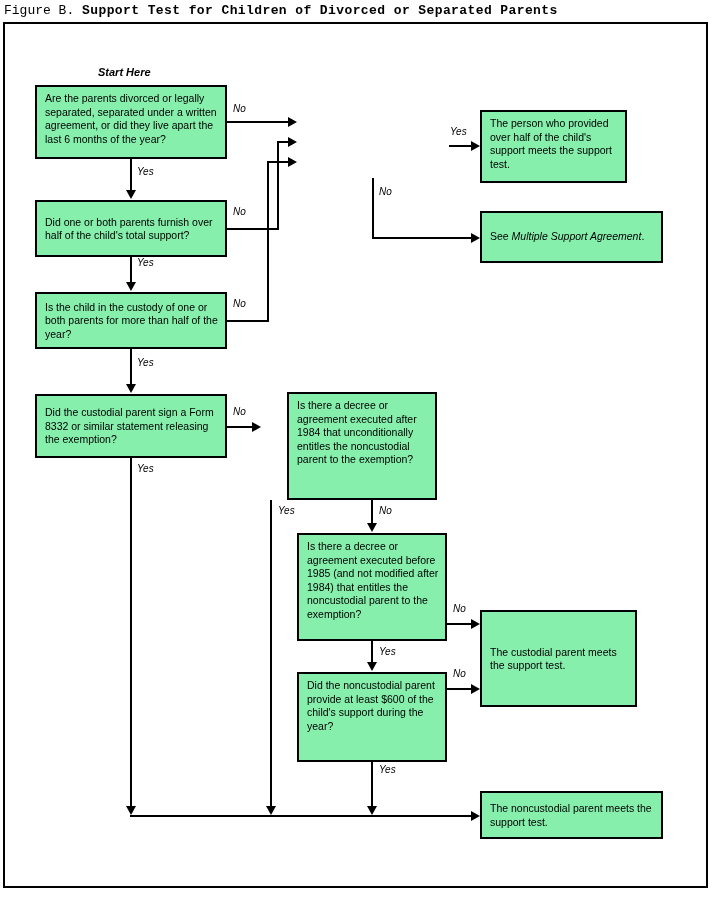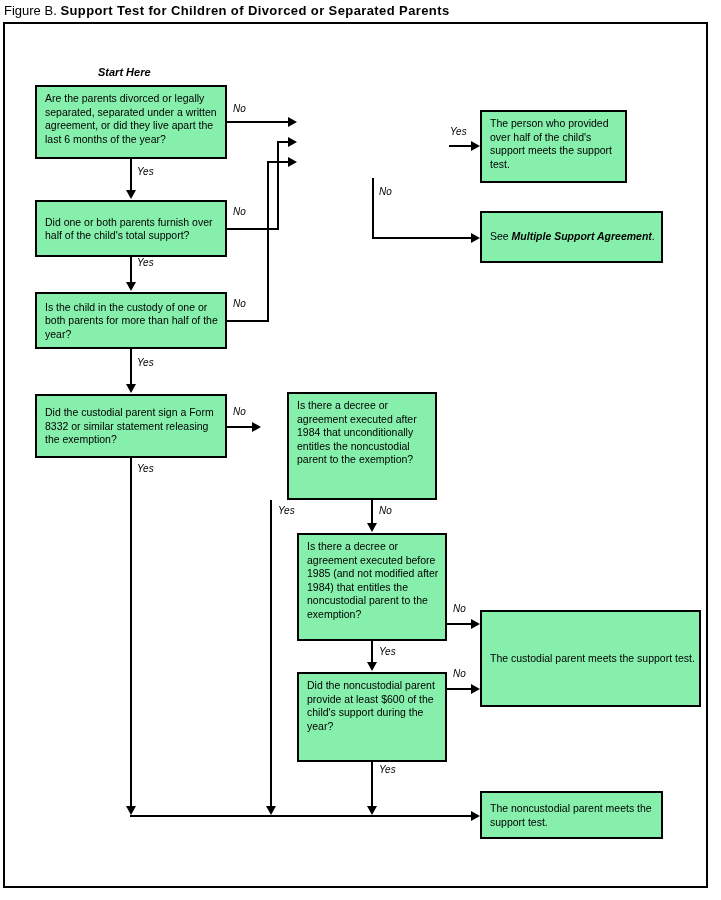--- a/index.html
+++ b/index.html
@@ -1,28 +1,28 @@
 <!DOCTYPE html>
 <html><head>
 <meta charset="utf-8">
 <style>
   html,body{margin:0;padding:0;background:#ffffff;}
   body{width:721px;height:900px;font-family:"Liberation Sans",sans-serif;color:#000;}
   #page{position:relative;width:721px;height:900px;overflow:hidden;}
 
-  .fig-title{position:absolute;left:4px;top:3px;font-size:13px;white-space:nowrap;}
+  .fig-title{position:absolute;left:4px;top:3px;font-size:13px;white-space:nowrap;font-family:Liberation Mono, monospace;}
   .fig-title .lead{font-weight:400;}
   .fig-title .bold{font-weight:bold;letter-spacing:0.4px;}
 
   .frame{position:absolute;left:3px;top:22px;width:705px;height:866px;border:2px solid #000;box-sizing:border-box;}
 
   .box{position:absolute;border:2px solid #000;background:#86efac;box-sizing:border-box;}
   .box .txt{position:absolute;left:8px;right:4px;top:5px;font-size:10.5px;line-height:13.5px;}
   .box.mid .txt{top:50%;transform:translateY(-50%);}
-  .box .txt i{font-style:italic;font-weight:bold;}
+  .box .txt i{font-style:italic;}
 
   .start-here{position:absolute;font-size:11px;font-style:italic;font-weight:bold;}
 
   .lbl{position:absolute;font-size:10px;font-style:italic;white-space:nowrap;}
 
   .ln{position:absolute;background:#000;}
   .h{height:2px;}
   .v{width:2px;}
 
   .arr{position:absolute;width:0;height:0;}
@@ -73,21 +73,21 @@
   </div>
 
   <div class="box" style="left:480px;top:110px;width:147px;height:73px;">
     <div class="txt">The person who provided over half of the child's support meets the support test.</div>
   </div>
 
   <div class="box mid" style="left:480px;top:211px;width:183px;height:52px;">
     <div class="txt"><span>See </span><i>Multiple Support Agreement</i><span>.</span></div>
   </div>
 
-  <div class="box mid" style="left:480px;top:610px;width:221px;height:97px;">
+  <div class="box mid" style="left:480px;top:610px;width:157px;height:97px;">
     <div class="txt">The custodial parent meets the support test.</div>
   </div>
 
   <div class="box mid" style="left:480px;top:791px;width:183px;height:48px;">
     <div class="txt">The noncustodial parent meets the support test.</div>
   </div>
 
   <div class="ln h" style="left:227px;top:121px;width:63px;"></div>
   <div class="arr r" style="left:288px;top:117px;"></div>
   <div class="lbl" style="left:233px;top:103px;">No</div>

